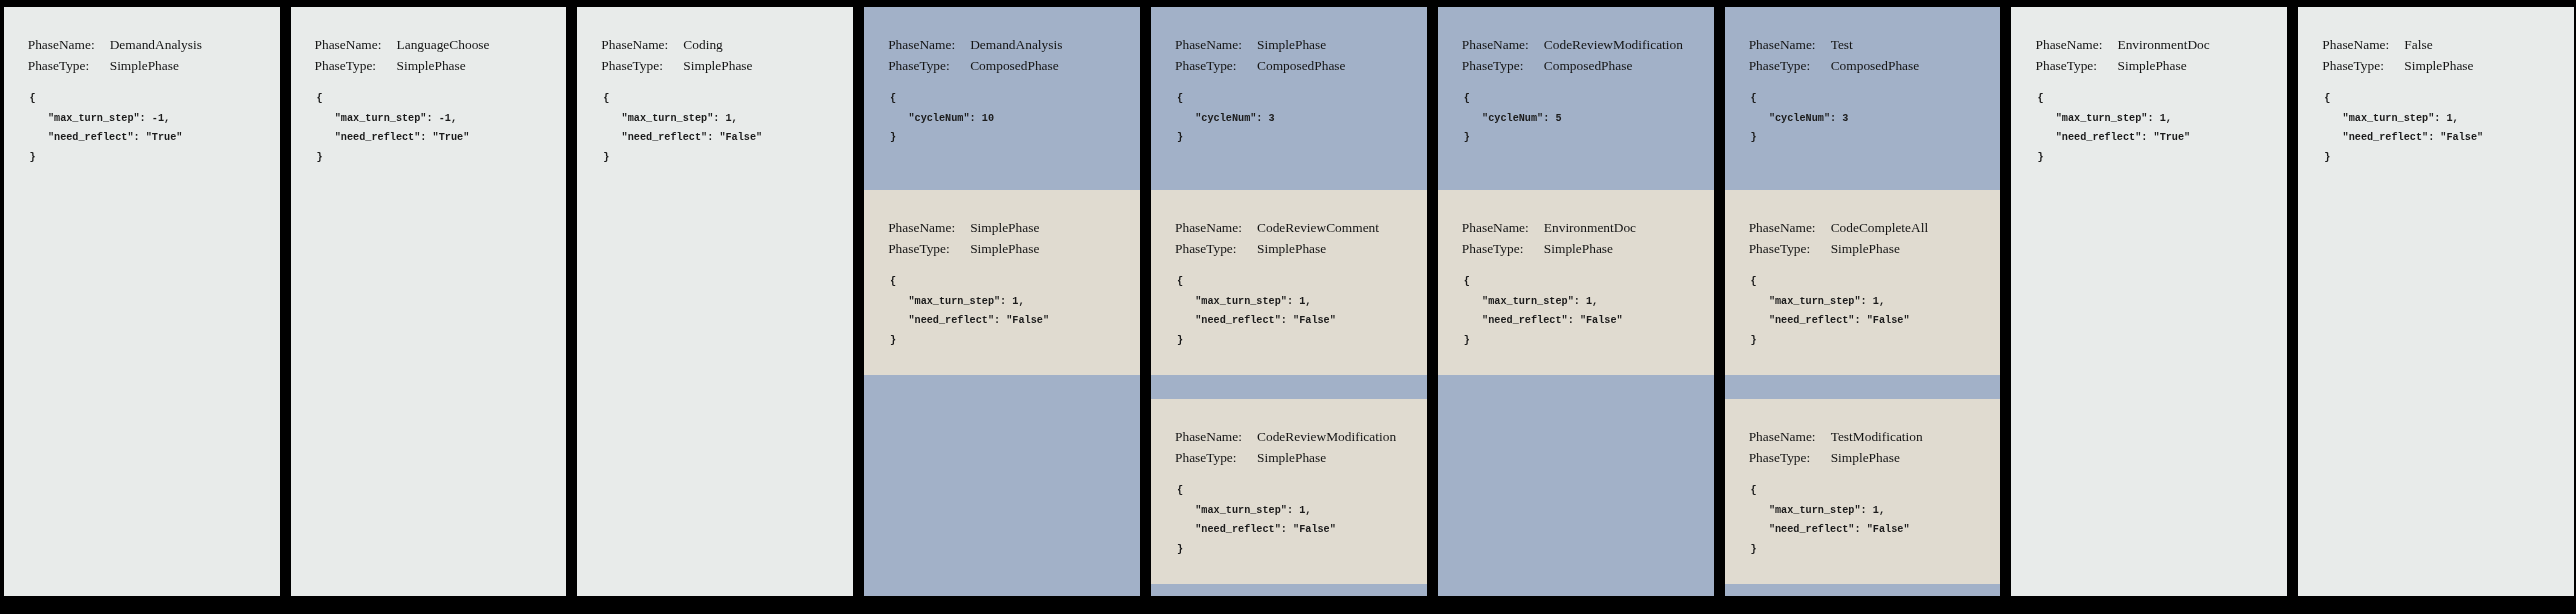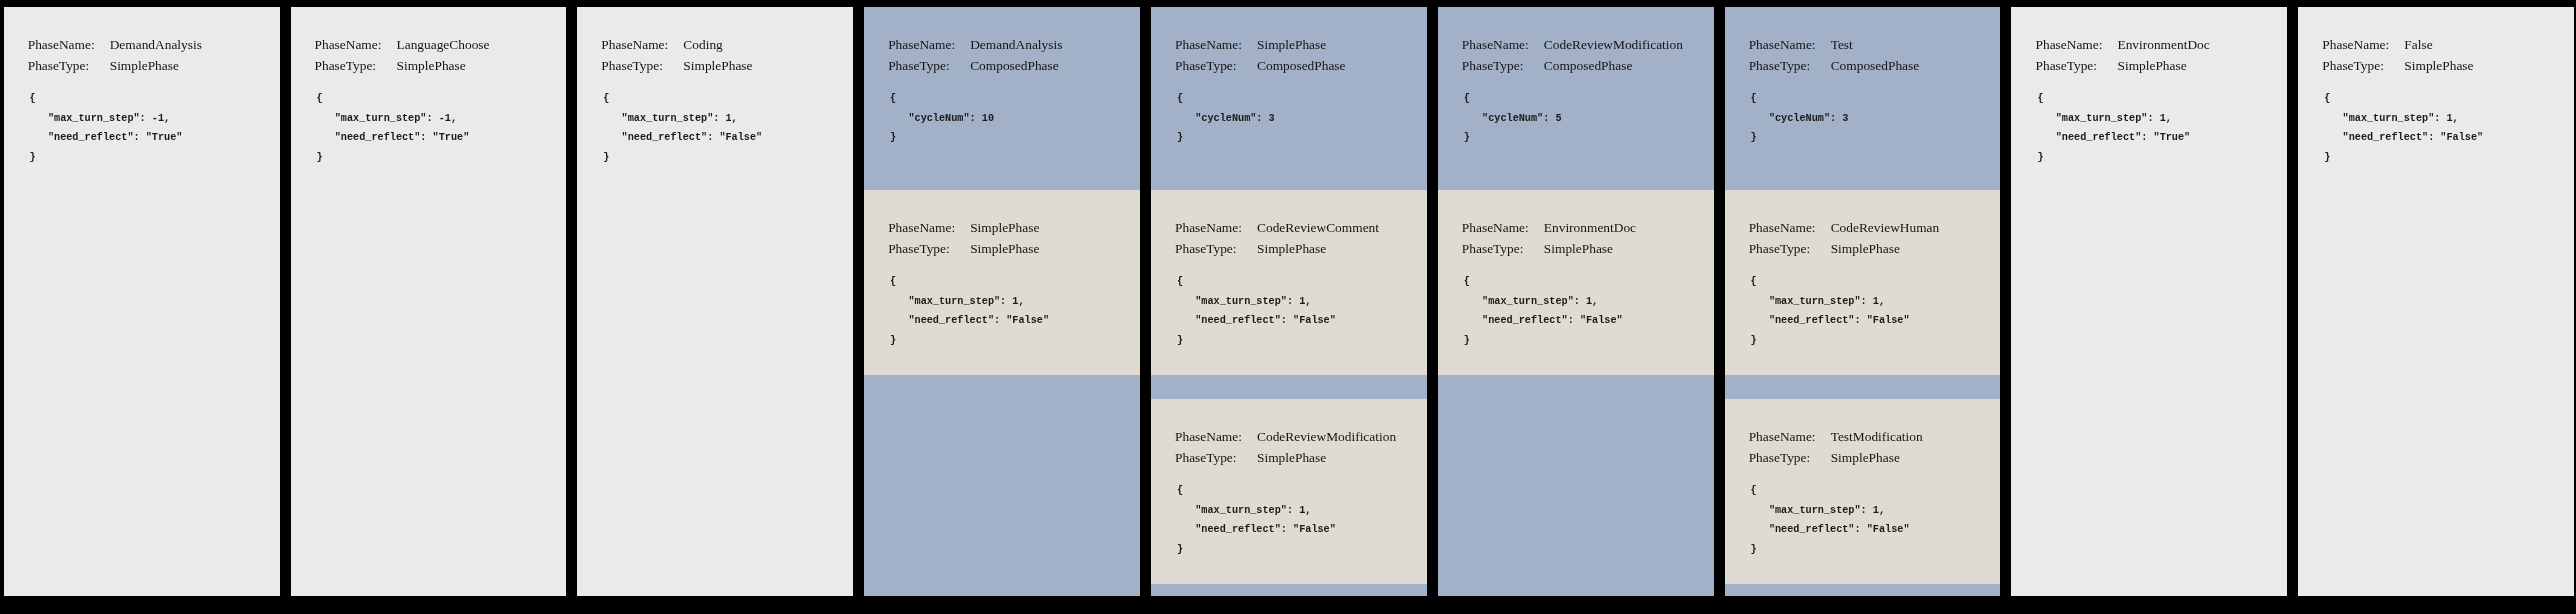--- a/index.html
+++ b/index.html
@@ -225,21 +225,21 @@
         <span class="label">PhaseType:</span>
         <span class="value">ComposedPhase</span>
       </div>
       <pre class="config">{
    "cycleNum": 3
 }</pre>
     </div>
     <div class="sect nested">
       <div class="meta-row">
         <span class="label">PhaseName:</span>
-        <span class="value">CodeReviewHuman</span>
+        <span class="value">CodeCompleteAll</span>
       </div>
       <div class="meta-row">
         <span class="label">PhaseType:</span>
         <span class="value">SimplePhase</span>
       </div>
       <pre class="config">{
    "max_turn_step": 1,
    "need_reflect": "False"
 }</pre>
     </div>

